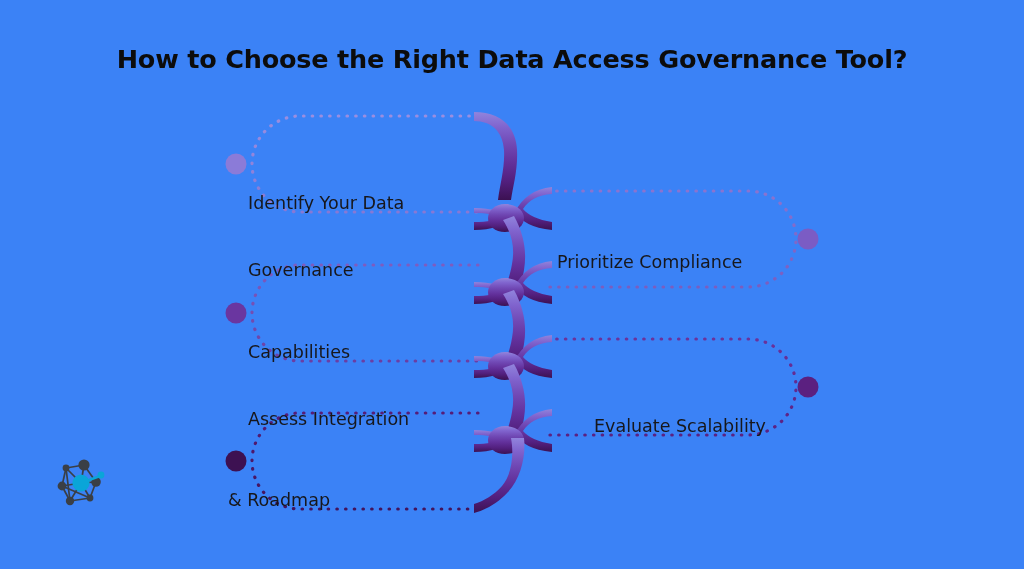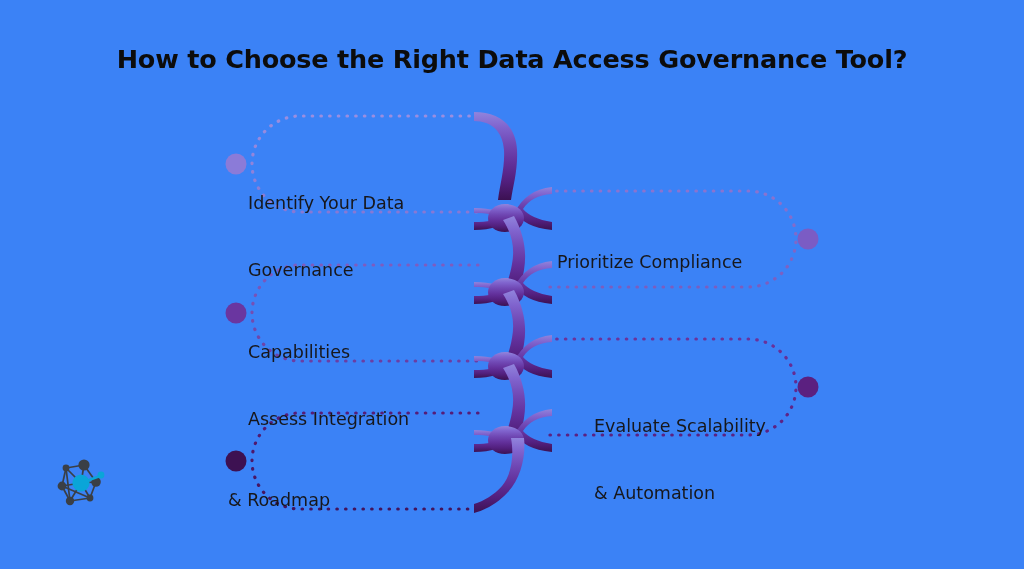--- a/index.html
+++ b/index.html
@@ -235,21 +235,20 @@
     <div>Prioritize Compliance</div>
   </div>
 
   <div class="step-label align-right" style="left:248px; top:296px; width:240px;">
     <div>Capabilities</div>
     <div>Assess Integration</div>
   </div>
 
   <div class="step-label align-left" style="left:557px; top:370px; width:260px;margin-left:37px;">
     <div>Evaluate Scalability</div>
-    <div>&amp; Automation</div>
   </div>
 
   <div class="step-label align-right" style="left:228px; top:444px; width:260px;">
     <div>&amp; Roadmap</div>
   </div>
 
   <svg id="brand-logo" viewBox="0 0 62 62" xmlns="http://www.w3.org/2000/svg">
     <g stroke="#3a3f46" stroke-width="1.7" fill="none">
       <path d="M16 16 L34 13"></path>
       <path d="M16 16 L12 34"></path>

